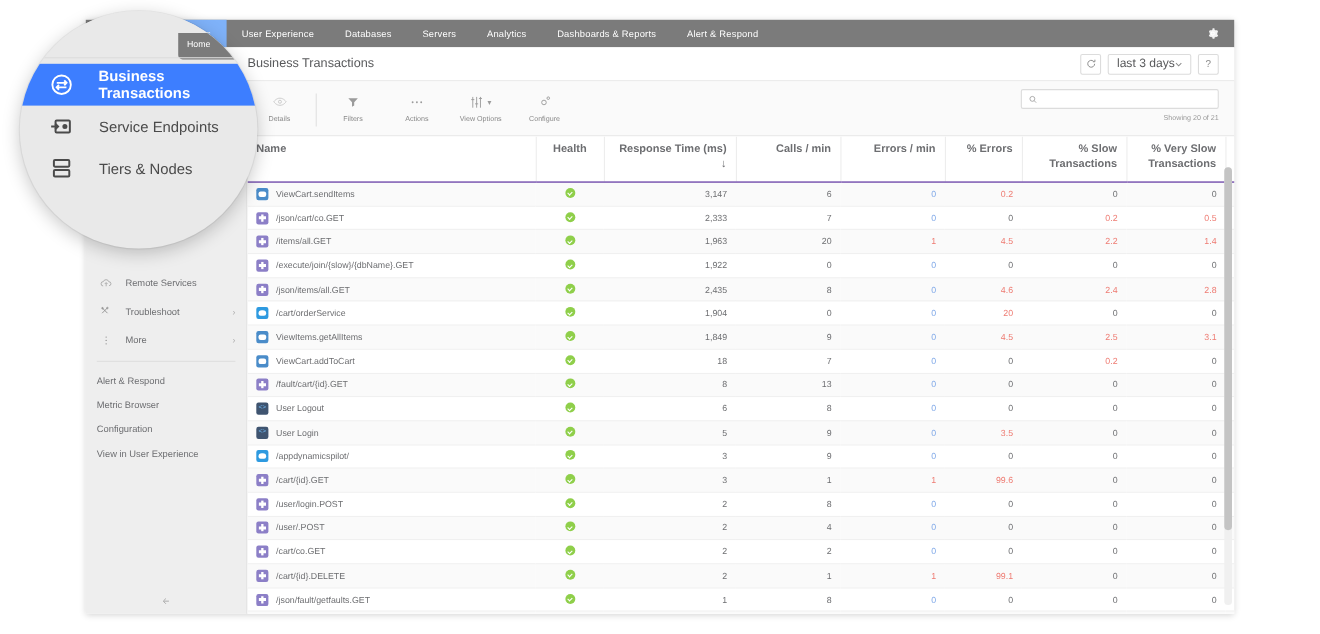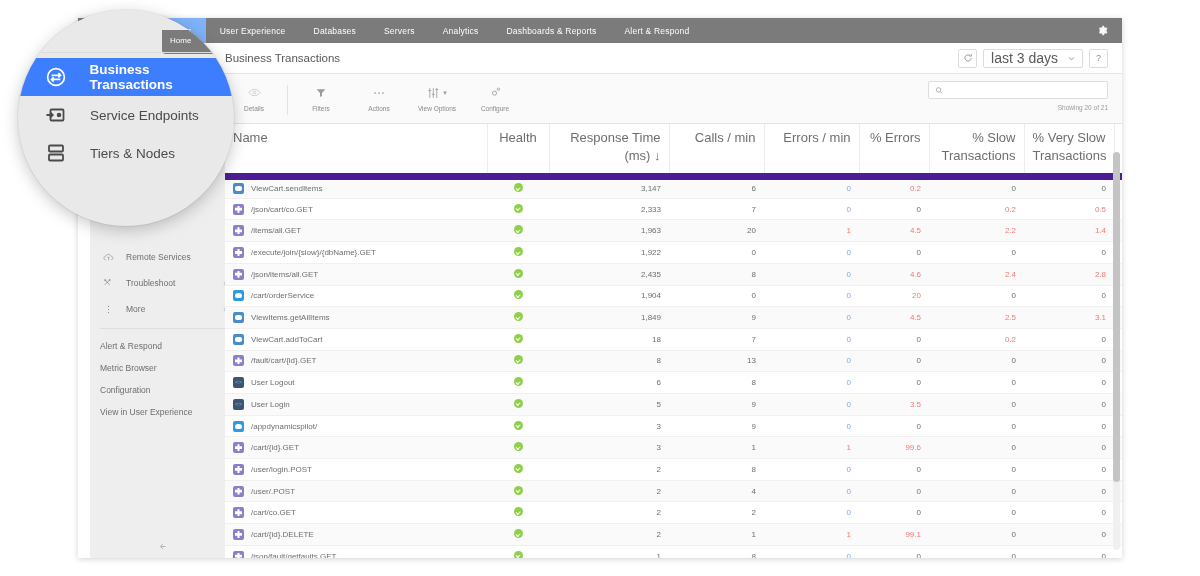--- a/index.html
+++ b/index.html
@@ -48,32 +48,32 @@
     margin-left: auto; display: flex; align-items: center; gap: 6px;
     padding-right: 14px;
   }
   .icon-btn {
     width: 19px; height: 19px; border: 1px solid #dcdcdc; border-radius: 2px;
     background: #fff; display: flex; align-items: center; justify-content: center;
     cursor: pointer;
   }
   .time-range {
     height: 19px; border: 1px solid #dcdcdc; border-radius: 2px; background: #fff;
-    display: flex; align-items: center; gap: 10px; padding: 0 7px;
-    font-size: 14px; color: #58595b; cursor: pointer;
+    display: flex; align-items: center; padding: 0 7px;
+    font-size: 11px; color: #58595b; cursor: pointer;
   }
   .help-btn {
     width: 19px; height: 19px; border: 1px solid #dcdcdc; border-radius: 2px;
     background: #fff; display: flex; align-items: center; justify-content: center;
     font-size: 9px; color: #8a8a8a; cursor: pointer;
   }
 
   
   .sidebar {
-    position: absolute; left: 12px; top: 56px; width: 147px; height: 484px;
+    position: absolute; left: 0; top: 56px; width: 147px; height: 484px;
     background: #eeeeee; border-right: 1px solid #e0e0e0;
   }
   .side-item {
     height: 26px; display: flex; align-items: center; padding: 0 10px;
     font-size: 8.5px; color: #6d6e71; cursor: pointer;
   }
   .side-item .si-ic {
     width: 17px; display: flex; align-items: center; justify-content: center;
     margin-right: 9px; color: #9a9a9a;
   }
@@ -114,22 +114,22 @@
   }
   .showing { font-size: 6.5px; color: #9a9a9a; margin-top: 5px; }
 
   
   .table-wrap {
     position: absolute; left: 147px; top: 106px; width: 897px; height: 434px;
     background: #fff; overflow: hidden;
   }
   table { width: 886px; border-collapse: collapse; table-layout: fixed; }
   thead th {
-    font-size: 13px; font-weight: 400; color: #6d6e71; padding: 5px 8px 9px 8px;
-    border-bottom: 7px solid #4c1d95; vertical-align: top; text-align: right;
+    font-size: 10px; font-weight: 700; color: #6d6e71; padding: 5px 8px 9px 8px;
+    border-bottom: 1px solid #4c1d95; vertical-align: top; text-align: right;
     border-left: 1px solid #ededed; line-height: 1.35;
   }
   thead th.c-name { text-align: left; border-left: 0; }
   tbody td {
     font-size: 8px; color: #6d6e71; padding: 0 8px; height: 21.7px;
     text-align: right; border-bottom: 1px solid #f0f0f0;
   }
   tbody tr:nth-child(odd) { background: #fafafa; }
   tbody td.c-name { text-align: left; color: #6d6e71; margin-top: 31px; }
   td.c-name .cellflex { display: flex; align-items: center; gap: 7px; }

